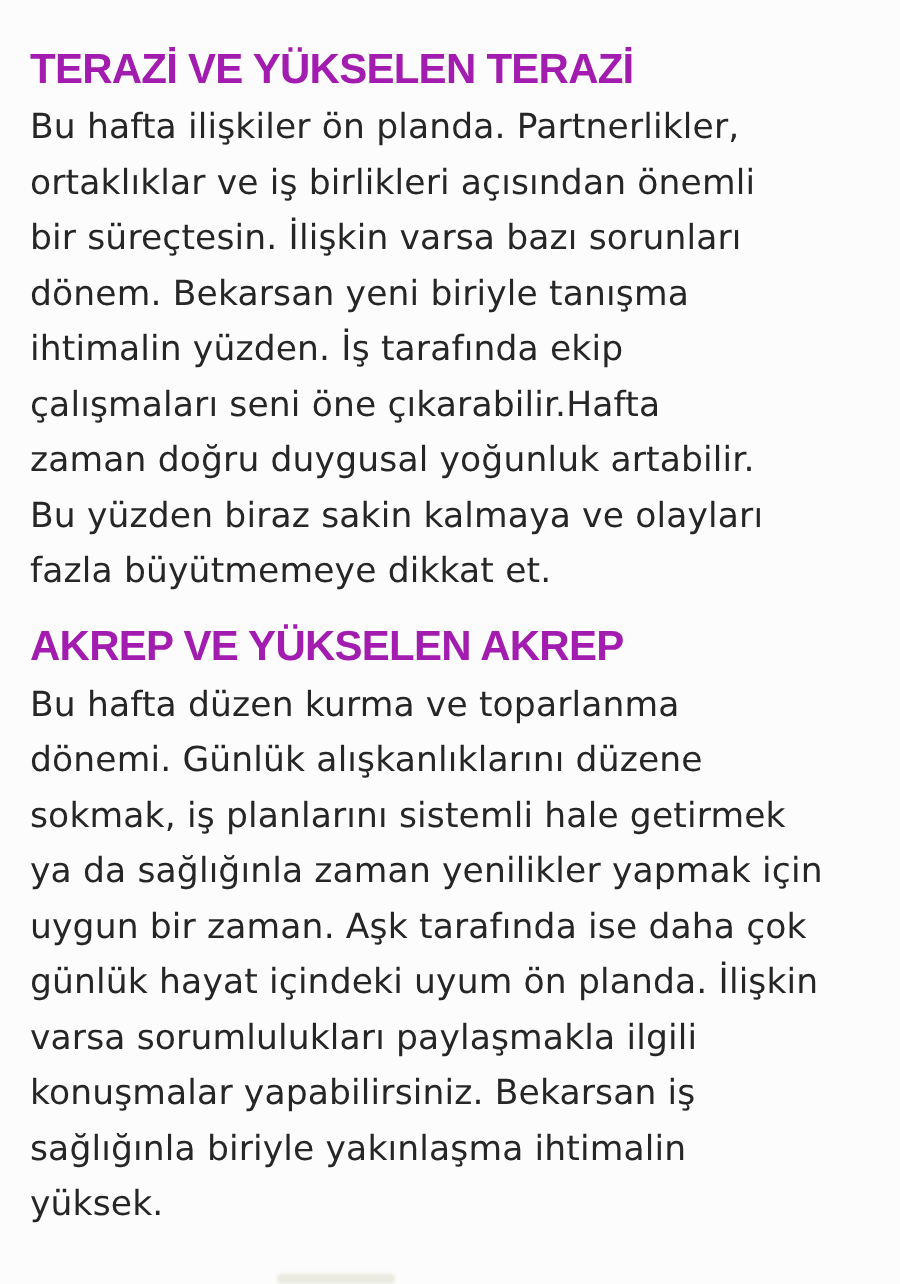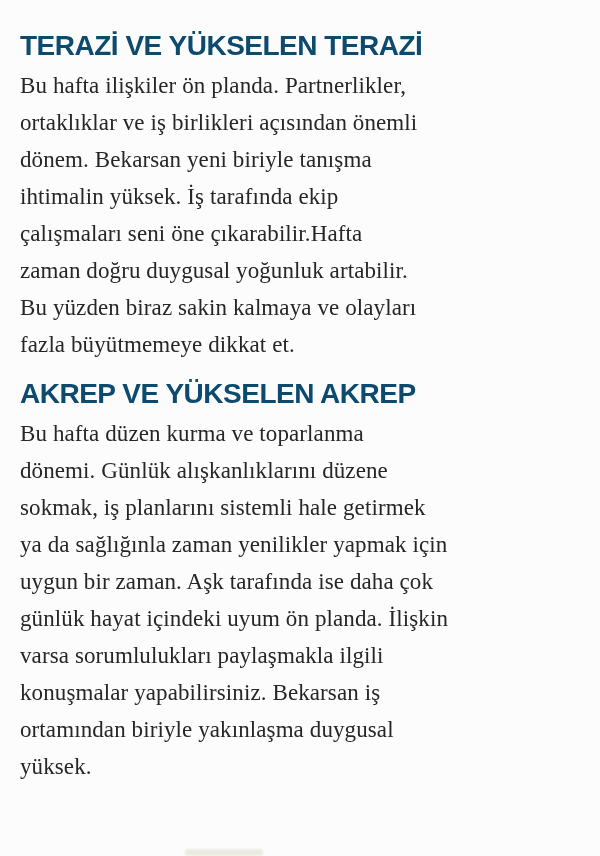--- a/index.html
+++ b/index.html
@@ -16,30 +16,29 @@
   }
   .content {
     padding: 31px 14px 0 20px;
   }
   .section-heading {
     font-family: "Liberation Sans", sans-serif;
     font-weight: 700;
     font-size: 28px;
     line-height: 30px;
     letter-spacing: -0.5px;
-    color: #0c4a6e;
+    color: #a21caf;
     margin: 0 0 6px 0;
     white-space: nowrap;
   }
   .section + .section {
     margin-top: 16px;
   }
   .paragraph {
     margin: 0;
-    font-family: Liberation Serif, serif;
   }
   .paragraph .text-line {
     font-size: 23px;
     line-height: 37px;
     color: #262626;
     white-space: nowrap;
     letter-spacing: 0.1px;
   }
   .watermark-remnant {
     position: absolute;
@@ -57,41 +56,42 @@
 <body>
 
 <div class="page">
   <div class="content">
 
     <div class="section">
       <h2 class="section-heading">TERAZİ VE YÜKSELEN TERAZİ</h2>
       <div class="paragraph">
           <div class="text-line">Bu hafta ilişkiler ön planda. Partnerlikler,</div>
           <div class="text-line">ortaklıklar ve iş birlikleri açısından önemli</div>
+          <div class="text-line">bir süreçtesin. İlişkin varsa bazı sorunları</div>
           <div class="text-line">dönem. Bekarsan yeni biriyle tanışma</div>
-          <div class="text-line">ihtimalin yüksek. İş tarafında ekip</div>
+          <div class="text-line">ihtimalin yüzden. İş tarafında ekip</div>
           <div class="text-line">çalışmaları seni öne çıkarabilir.Hafta</div>
           <div class="text-line">zaman doğru duygusal yoğunluk artabilir.</div>
           <div class="text-line">Bu yüzden biraz sakin kalmaya ve olayları</div>
           <div class="text-line">fazla büyütmemeye dikkat et.</div>
         </div>
     </div>
 
     <div class="section">
       <h2 class="section-heading">AKREP VE YÜKSELEN AKREP</h2>
       <div class="paragraph">
           <div class="text-line">Bu hafta düzen kurma ve toparlanma</div>
           <div class="text-line">dönemi. Günlük alışkanlıklarını düzene</div>
           <div class="text-line">sokmak, iş planlarını sistemli hale getirmek</div>
           <div class="text-line">ya da sağlığınla zaman yenilikler yapmak için</div>
           <div class="text-line">uygun bir zaman. Aşk tarafında ise daha çok</div>
           <div class="text-line">günlük hayat içindeki uyum ön planda. İlişkin</div>
           <div class="text-line">varsa sorumlulukları paylaşmakla ilgili</div>
           <div class="text-line">konuşmalar yapabilirsiniz. Bekarsan iş</div>
-          <div class="text-line">ortamından biriyle yakınlaşma duygusal</div>
+          <div class="text-line">sağlığınla biriyle yakınlaşma ihtimalin</div>
           <div class="text-line">yüksek.</div>
         </div>
     </div>
 
   </div>
 
   <div class="watermark-remnant"></div>
 </div>
 
 </body></html>

